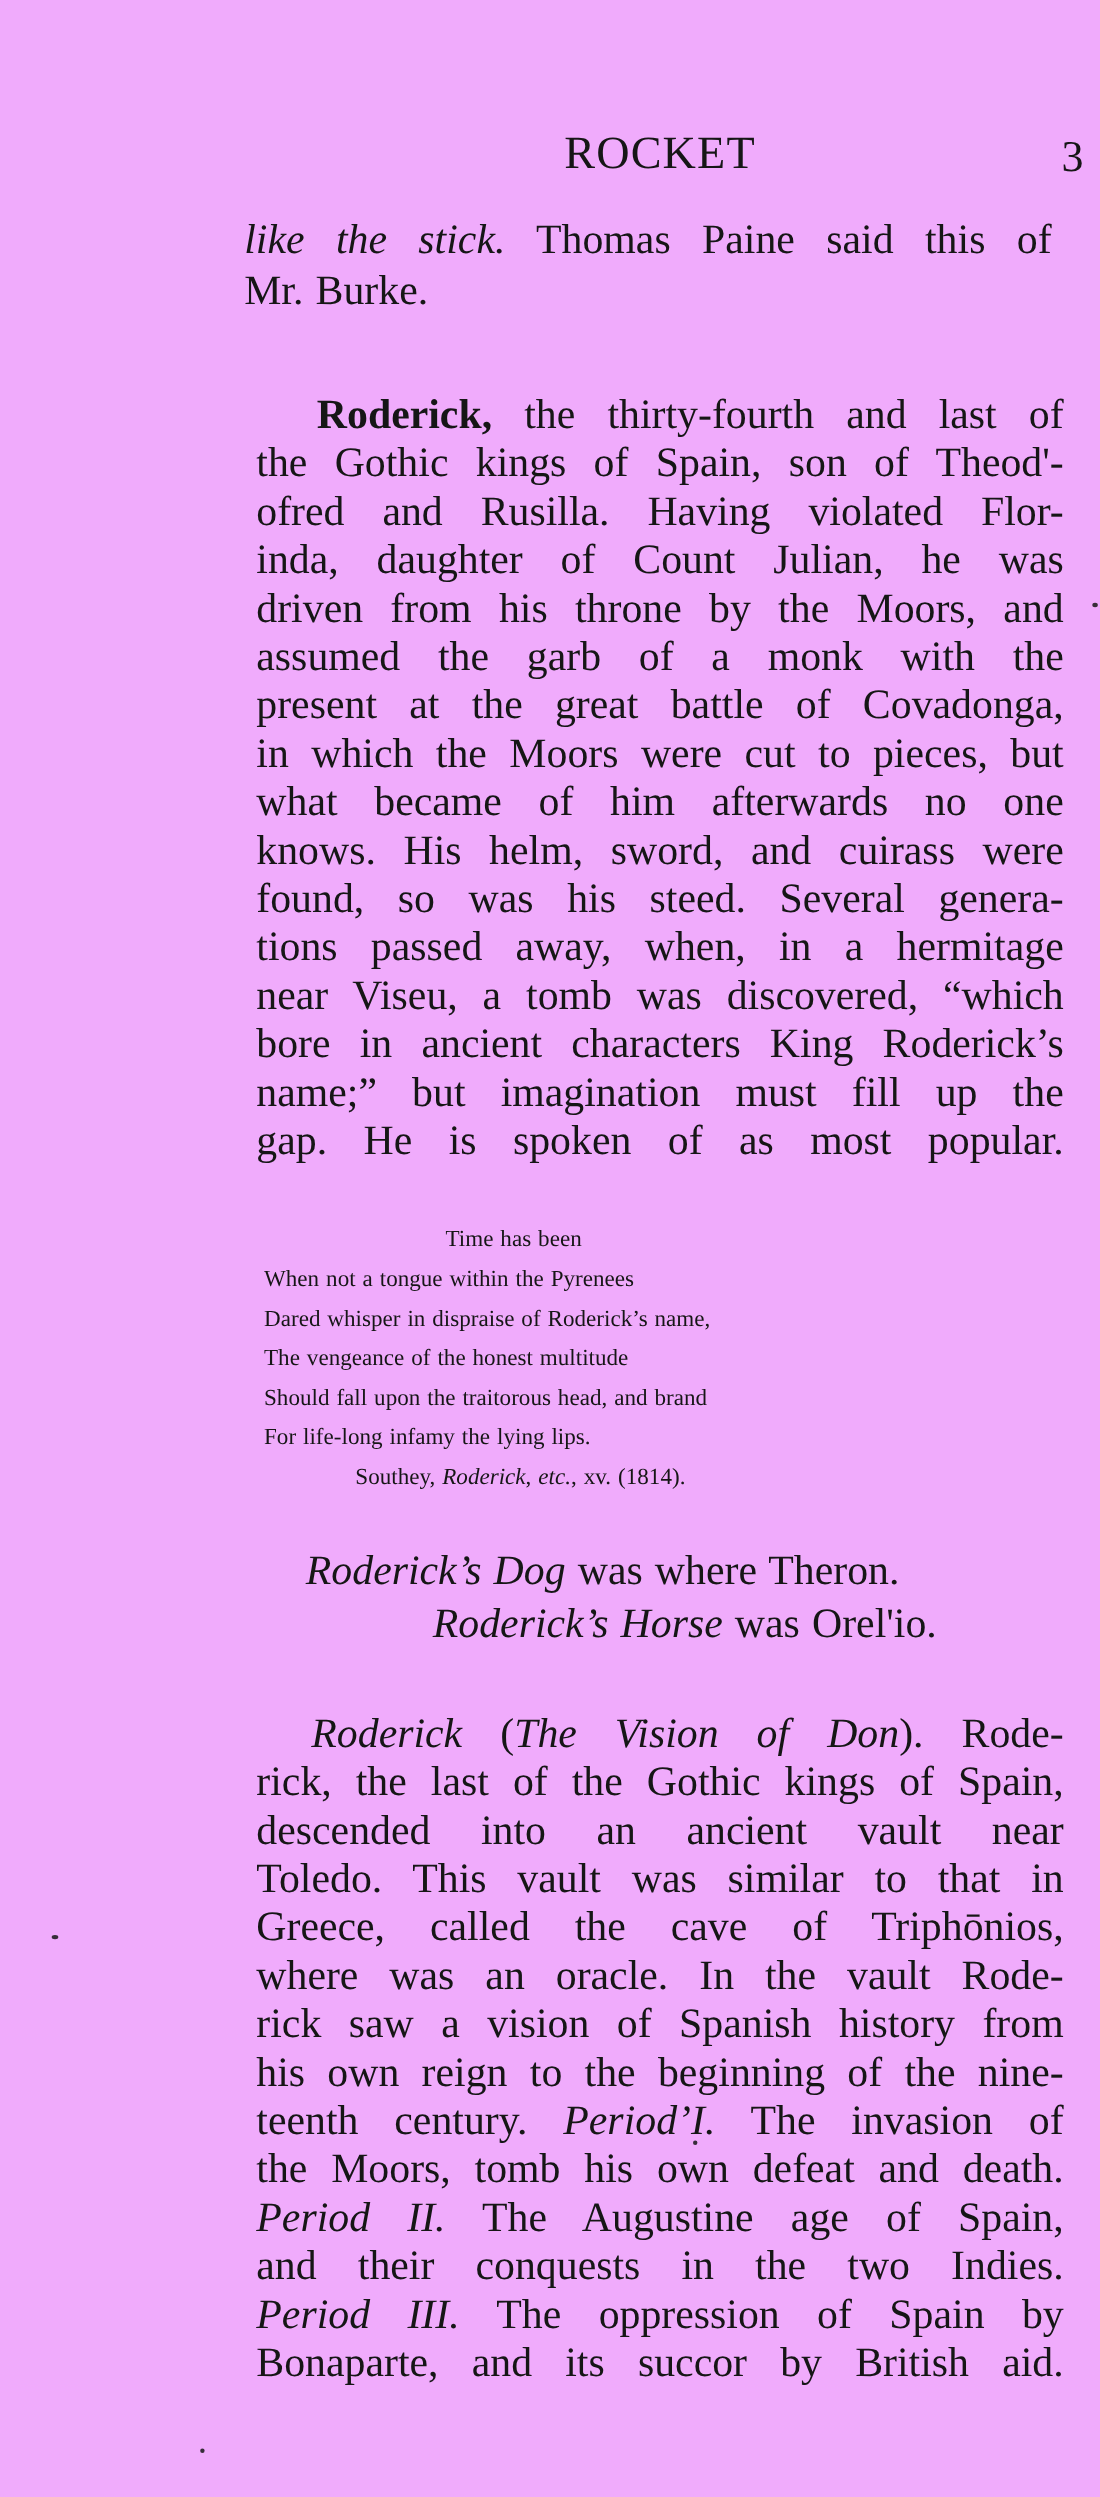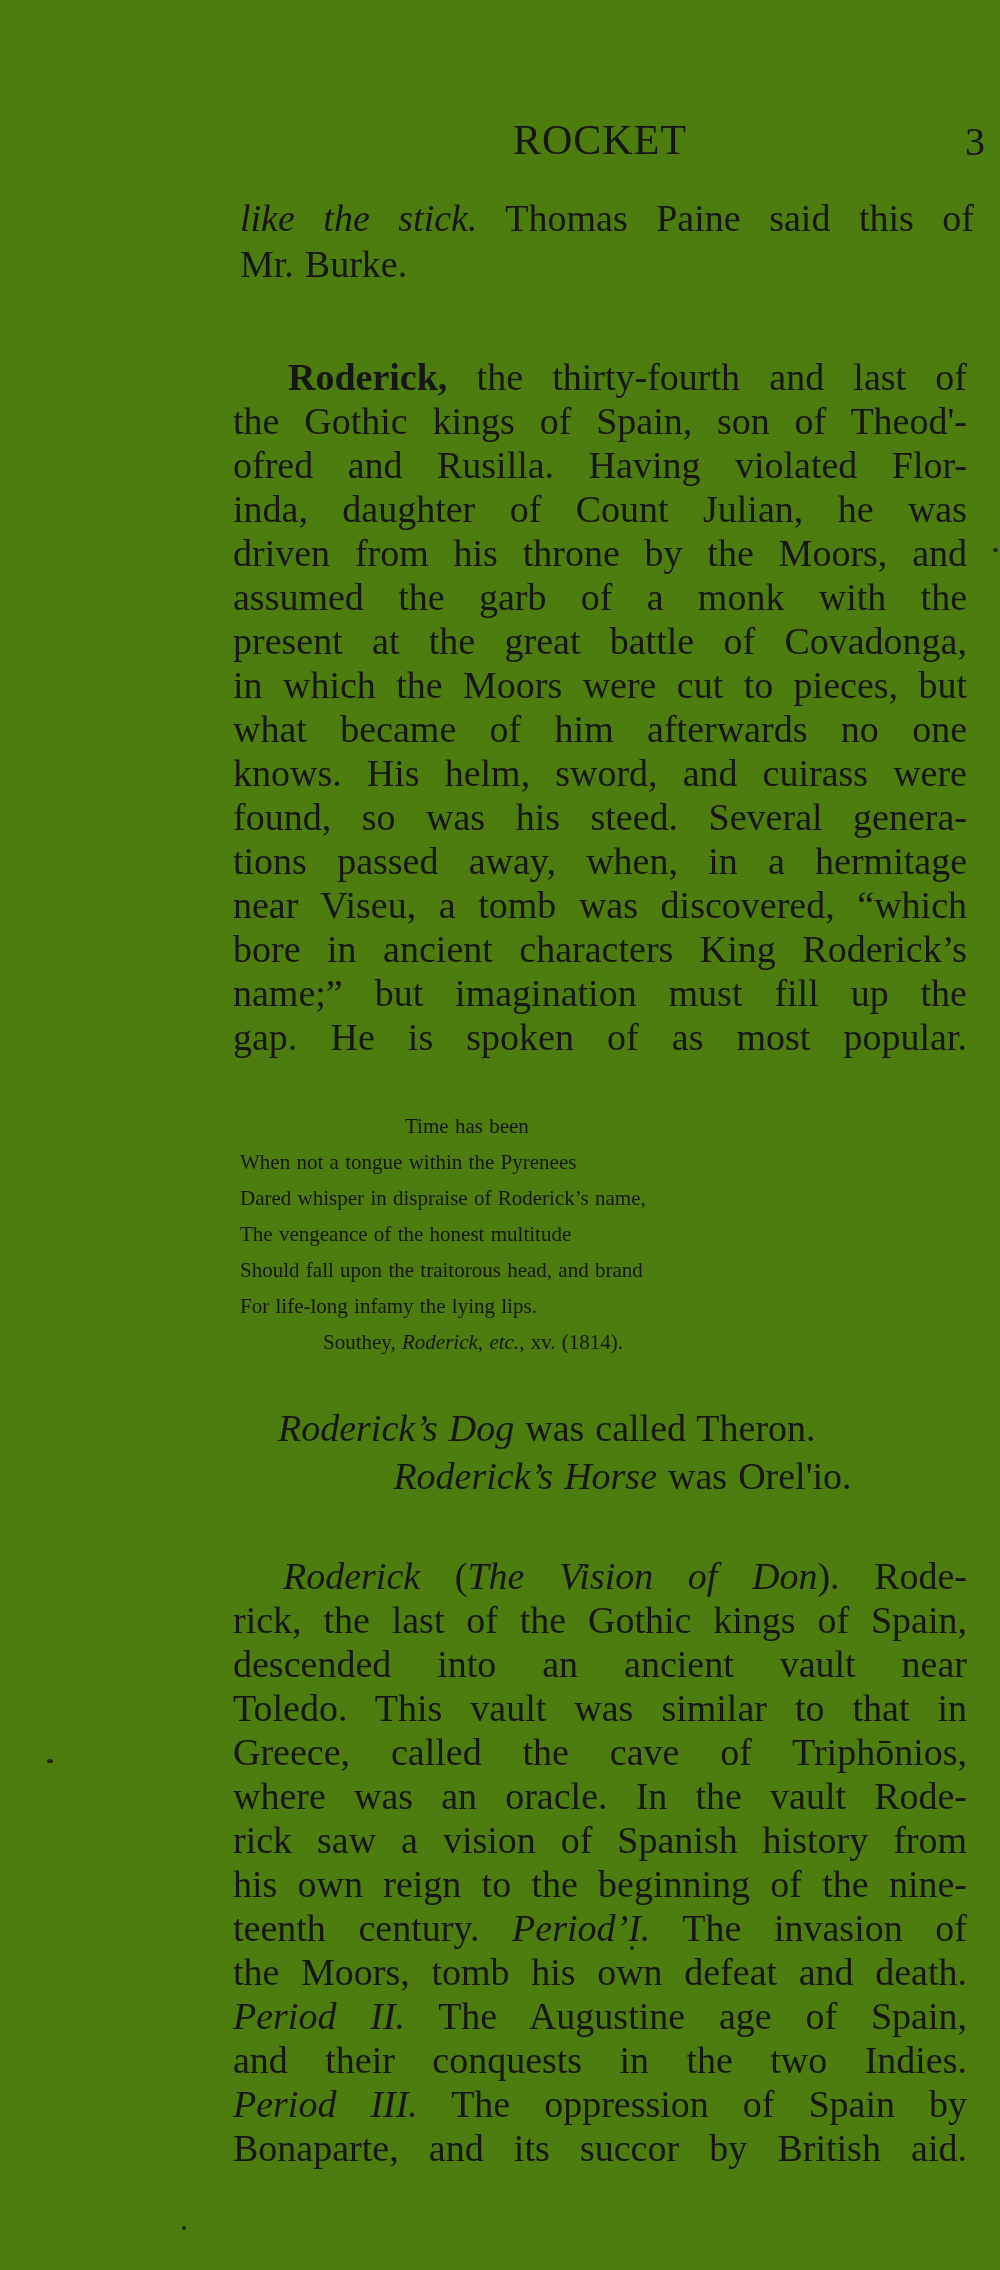--- a/index.html
+++ b/index.html
@@ -1,19 +1,19 @@
 <!DOCTYPE html>
 <html><head>
 <meta charset="utf-8">
 <style>
   html,body{margin:0;padding:0;background:#888;}
   .page{
     position:relative;
     width:1000px;height:2270px;
-    background:#4d7c0f;
+    background:#f0abfc;
     color:#161616;
     font-family:"Liberation Serif", serif;
     overflow:hidden;
   }
   .running-head{
     position:absolute;
     left:233px;width:734px;top:116px;
     text-align:center;
     font-size:42px;
     letter-spacing:1px;
@@ -44,21 +44,21 @@
     opacity:.85;
   }
 </style>
 </head>
 <body>
 
 <div class="page">
   <div class="running-head">ROCKET</div>
   <div class="page-number">3</div>
   <div id="content">
-      <div class="block para" style="top: 195px; left: 240px; width: 734px; font-size: 38px; line-height: 46px;">
+      <div class="block para" style="top: 195px; left: 222px; width: 734px; font-size: 38px; line-height: 46px;">
         <div class="line j"><span class="i">like the stick.</span><span> Thomas Paine said this of</span></div>
         <div class="line"><span>Mr. Burke.</span></div>
       </div>
       <div class="block para" style="top: 343px; left: 233px; width: 734px; font-size: 38px; line-height: 44px; margin-top: 12px;">
         <div class="line j" style="padding-left: 55px;"><span class="b">Roderick,</span><span> the thirty-fourth and last of</span></div>
         <div class="line j"><span>the Gothic kings of Spain, son of Theod'-</span></div>
         <div class="line j"><span>ofred and Rusilla. Having violated Flor-</span></div>
         <div class="line j"><span>inda, daughter of Count Julian, he was</span></div>
         <div class="line j"><span>driven from his throne by the Moors, and</span></div>
         <div class="line j"><span>assumed the garb of a monk with the</span></div>
@@ -76,21 +76,21 @@
       <div class="block verse" style="top: 1108px; left: 240px; width: 727px; font-size: 21px; line-height: 36px;">
         <div class="line" style="padding-left: 165px;"><span>Time has been</span></div>
         <div class="line"><span>When not a tongue within the Pyrenees</span></div>
         <div class="line"><span>Dared whisper in dispraise of Roderick’s name,</span></div>
         <div class="line"><span>The vengeance of the honest multitude</span></div>
         <div class="line"><span>Should fall upon the traitorous head, and brand</span></div>
         <div class="line"><span>For life-long infamy the lying lips.</span></div>
         <div class="line" style="padding-left: 83px;"><span>Southey, </span><span class="i">Roderick</span><span>, </span><span class="i">etc.</span><span>, xv. (1814).</span></div>
       </div>
       <div class="block para" style="top: 1404px; left: 233px; width: 734px; font-size: 38px; line-height: 48px;">
-        <div class="line" style="padding-left: 45px;"><span class="i">Roderick’s Dog</span><span> was called Theron.</span></div>
+        <div class="line" style="padding-left: 45px;"><span class="i">Roderick’s Dog</span><span> was where Theron.</span></div>
         <div class="line" style="padding-left: 45px; text-align: center;"><span class="i">Roderick’s Horse</span><span> was Orel'io.</span></div>
       </div>
       <div class="block para" style="top: 1554px; left: 233px; width: 734px; font-size: 38px; line-height: 44px;">
         <div class="line j" style="padding-left: 50px;"><span class="i">Roderick</span><span> (</span><span class="i">The Vision of Don</span><span>). Rode-</span></div>
         <div class="line j"><span>rick, the last of the Gothic kings of Spain,</span></div>
         <div class="line j"><span>descended into an ancient vault near</span></div>
         <div class="line j"><span>Toledo. This vault was similar to that in</span></div>
         <div class="line j"><span>Greece, called the cave of Triphōnios,</span></div>
         <div class="line j"><span>where was an oracle. In the vault Rode-</span></div>
         <div class="line j"><span>rick saw a vision of Spanish history from</span></div>

